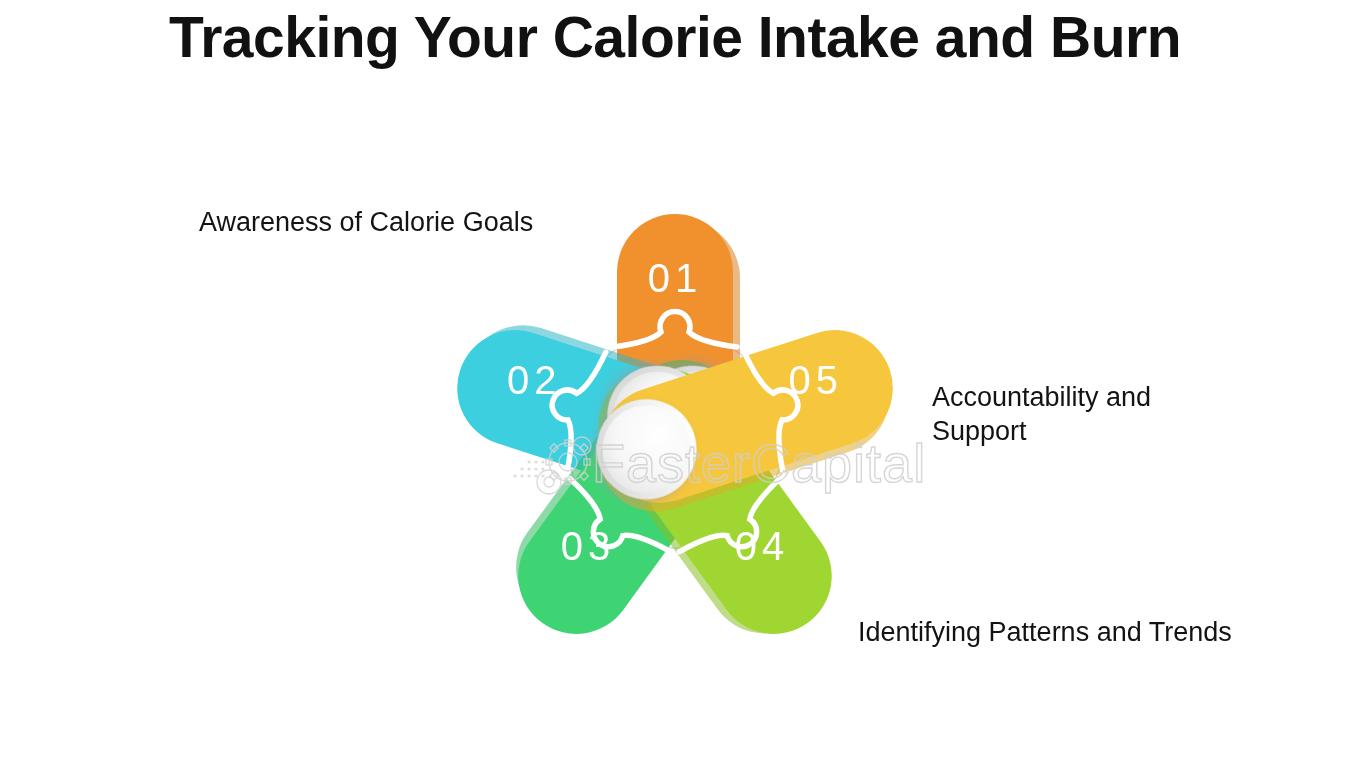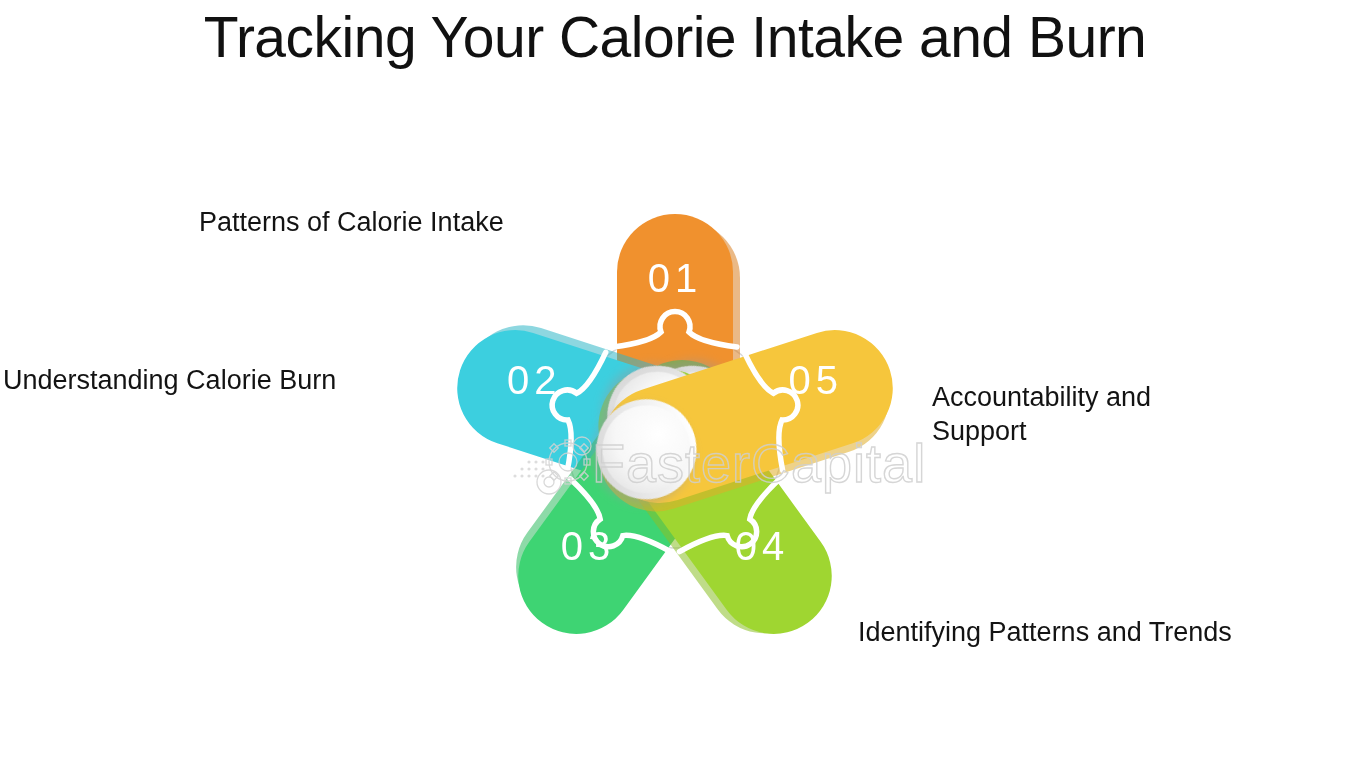--- a/index.html
+++ b/index.html
@@ -2,21 +2,21 @@
 <html><head>
 <meta charset="utf-8">
 <style>
   html,body{margin:0;padding:0;}
   body{
     width:1350px;height:759px;background:#ffffff;overflow:hidden;
     font-family:"Liberation Sans","DejaVu Sans",sans-serif;position:relative;
   }
   #page-title{
     position:absolute;left:0;top:4px;width:1350px;text-align:center;
-    font-size:57px;font-weight:400;color:#111111;letter-spacing:-0.5px;
+    font-size:57px;font-weight:700;color:#111111;letter-spacing:-0.5px;
     white-space:nowrap;
   }
   #infographic{position:absolute;left:0;top:0;width:1350px;height:759px;}
   .svg-wrap{position:absolute;left:0;top:0;}
   .label{
     position:absolute;font-size:27px;line-height:34px;color:#131313;
     font-weight:400;
   }
   .label.l-right{text-align:left;}
   .label.l-left{text-align:left;}
@@ -182,18 +182,17 @@
           <circle cx="536" cy="476" r="1.6"></circle>
         <circle cx="543" cy="476" r="1.6"></circle>
           <circle cx="522" cy="469" r="1.6"></circle>
         <circle cx="522" cy="476" r="1.6"></circle>
           <circle cx="515" cy="476" r="1.6"></circle>
       </g>
       <text id="wm-label" class="wm-text" x="592" y="482" stroke="#cfcfcf">FasterCapital</text>
     </g>
   </svg>
 
-  <div class="label l-right" id="label-01">Patterns of Calorie Intake</div>
-  <div class="label l-right" id="label-02">Understanding Calorie Burn</div>
+  <div class="label l-right" id="label-01">Awareness of Calorie Goals</div>
   <div class="label l-left" id="label-04">Identifying Patterns and Trends</div>
   <div class="label l-left" id="label-05">Accountability and Support</div>
 
 </div>
 
 </body></html>

